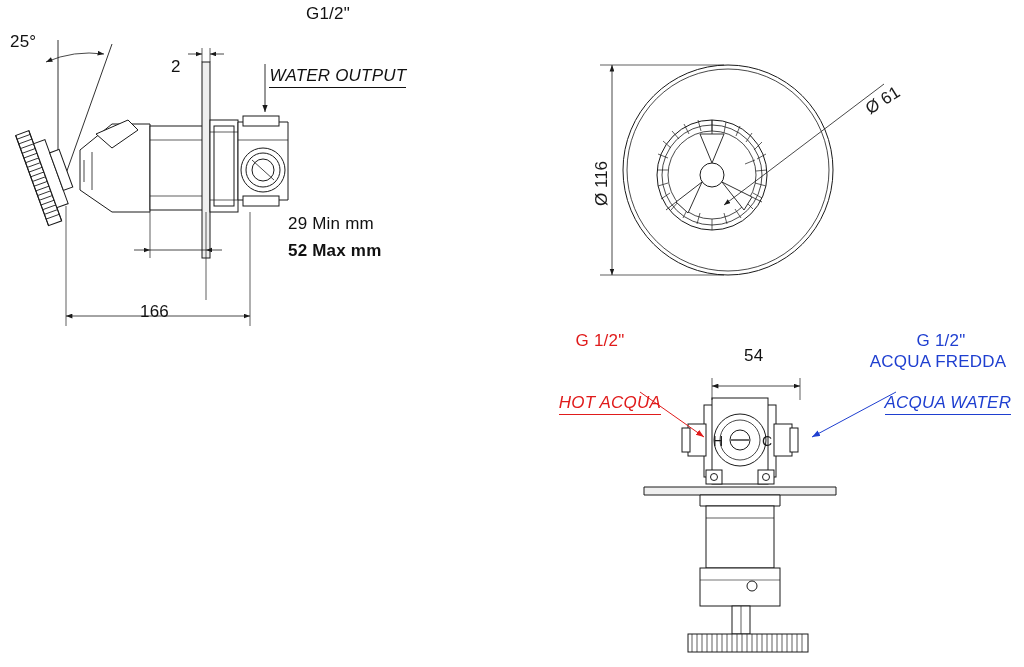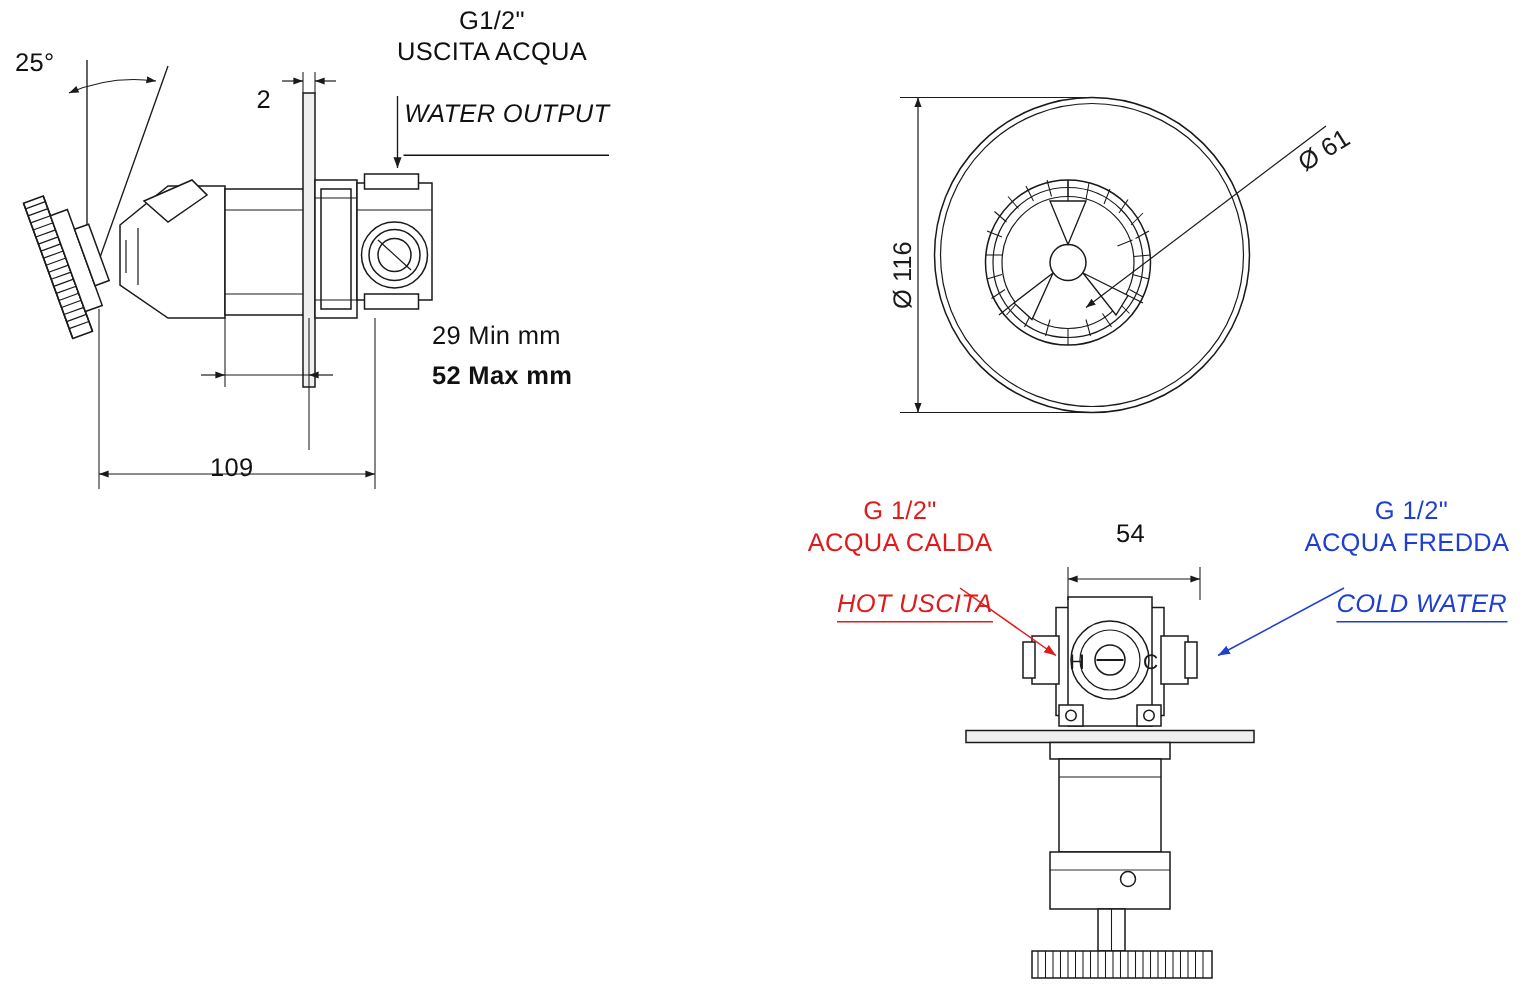--- a/index.html
+++ b/index.html
@@ -58,21 +58,21 @@
     padding-bottom: 1px;
   }
   .underline-cold {
     border-bottom: 1.4px solid #1f3fd0;
     display: inline-block;
     padding-bottom: 1px;
   }
   .underline-blk {
     border-bottom: 1.3px solid #111111;
     display: inline-block;
-    padding-bottom: 17px;
+    padding-bottom: 1px;
   }
 </style>
 </head>
 <body>
 
 <div class="sheet">
 
   <svg class="drawing" viewBox="0 0 1024 667">
     <defs>
       <marker id="arrowEnd" markerWidth="9" markerHeight="9" refX="8" refY="3" orient="auto">
@@ -290,40 +290,38 @@
 
     <text x="713" y="446" font-family="Liberation Sans, sans-serif" font-size="14" fill="#1a1a1a">H</text>
     <text x="762" y="446" font-family="Liberation Sans, sans-serif" font-size="14" fill="#1a1a1a">C</text>
   </svg>
 
   <div class="lbl" style="left:10px; top:32px;">25°</div>
 
   <div class="lbl" style="left:171px; top:57px;">2</div>
 
   <div class="lbl center" style="left:248px; top:4px; width:160px;">G1/2"</div>
-  <div class="lbl center" style="left:248px; top:25px; width:160px;">USCITA ACQUA</div>
   <div class="lbl center italic" style="left:248px; top:46px; width:160px;">
     <span class="underline-blk">WATER OUTPUT</span>
   </div>
 
   <div class="lbl" style="left:288px; top:214px;">29 Min mm</div>
   <div class="lbl" style="left:288px; top:241px;font-weight:bold;">52 Max mm</div>
 
-  <div class="lbl" style="left:140px; top:302px;">109</div>
+  <div class="lbl" style="left:140px; top:302px;">166</div>
 
   <div class="rot-116" style="left:592px; top:206px;">Ø 116</div>
   <div class="rot-61" style="left:862px; top:102px;">Ø 61</div>
 
   <div class="lbl center hot" style="left:520px; top:331px; width:160px;">G 1/2"</div>
-  <div class="lbl center hot" style="left:520px; top:352px; width:160px;">ACQUA CALDA</div>
   <div class="lbl center hot italic" style="left:520px; top:373px; width:160px;">
-    <span class="underline-hot">HOT USCITA</span>
+    <span class="underline-hot">HOT ACQUA</span>
   </div>
 
   <div class="lbl center cold" style="left:856px; top:331px; width:170px;">G 1/2"</div>
   <div class="lbl center cold" style="left:850px; top:352px; width:176px;">ACQUA FREDDA</div>
   <div class="lbl center cold italic" style="left:850px; top:373px; width:176px;">
-    <span class="underline-cold">COLD WATER</span>
+    <span class="underline-cold">ACQUA WATER</span>
   </div>
 
   <div class="lbl" style="left:744px; top:346px;">54</div>
 
 </div>
 
 </body></html>

